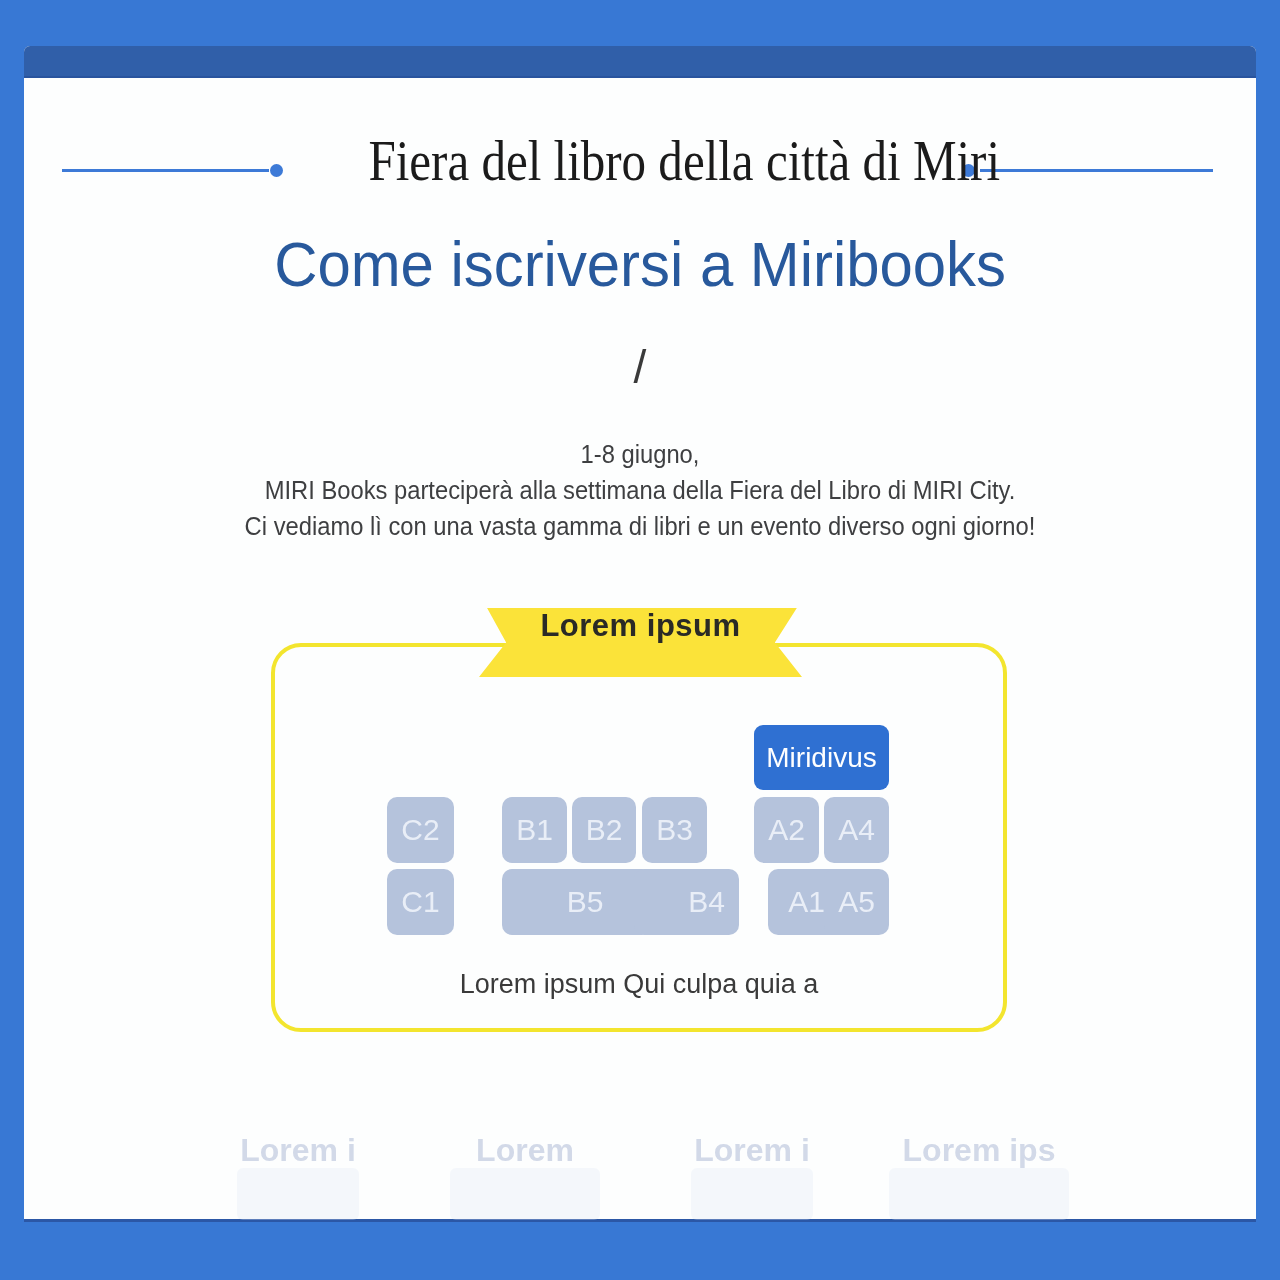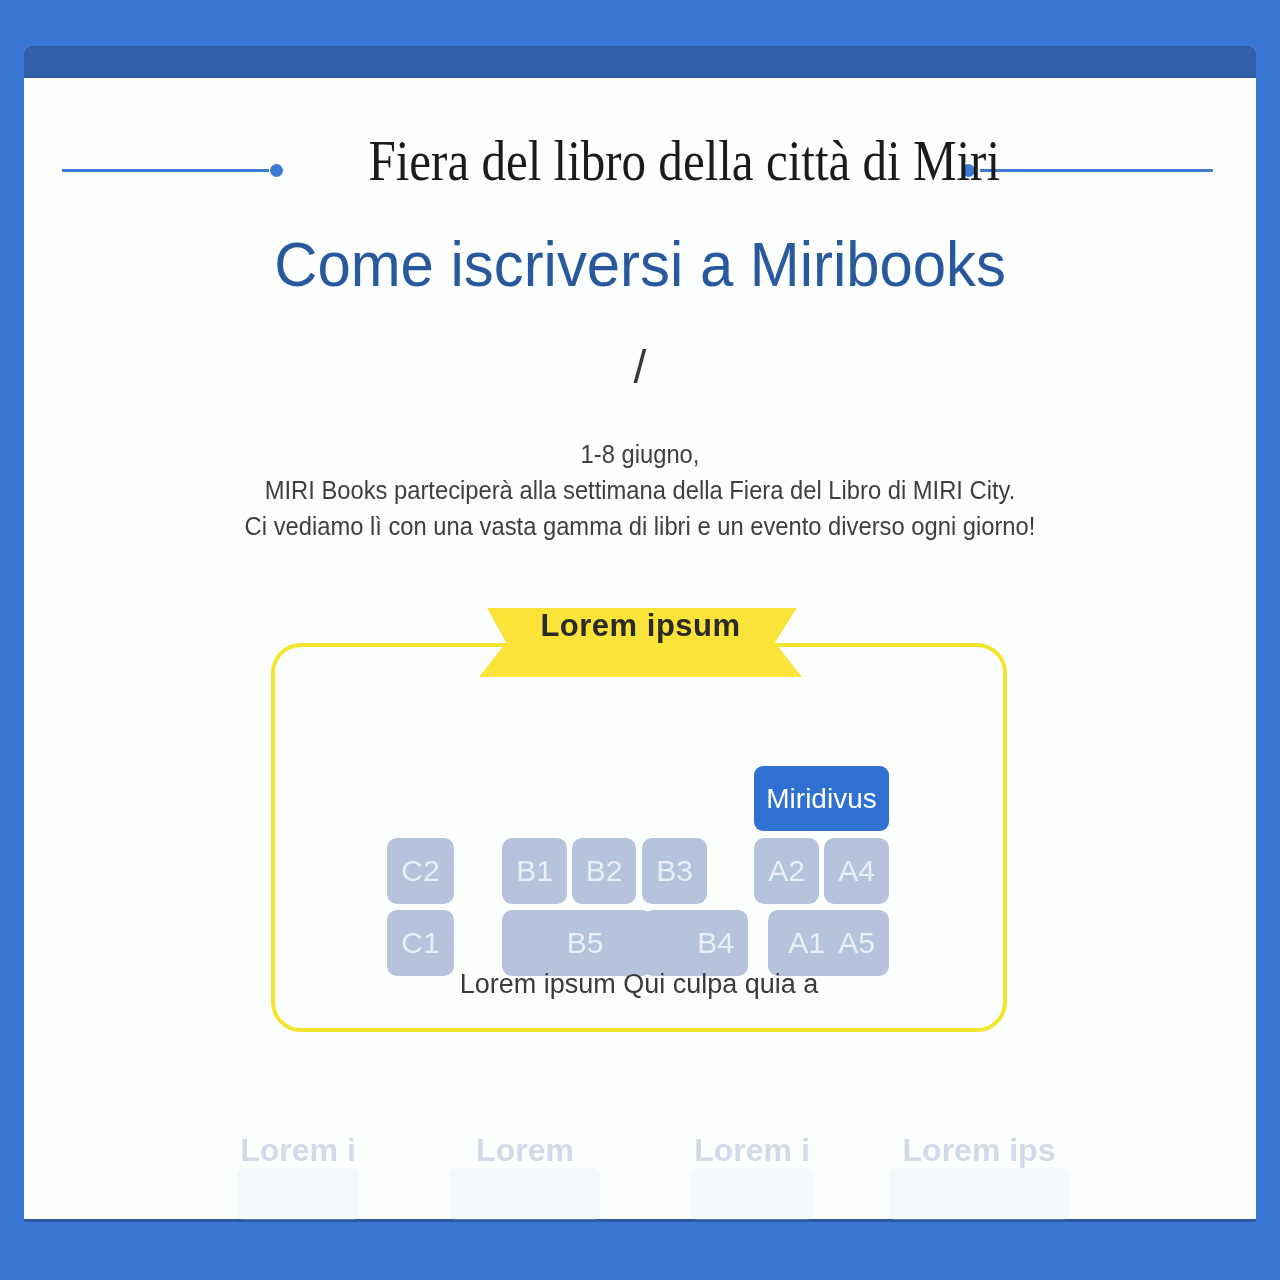--- a/index.html
+++ b/index.html
@@ -70,37 +70,37 @@
     background:#fbe339;
     clip-path:polygon(2.5% 0, 98.4% 0, 91.6% 50%, 100% 100%, 0 100%, 8.4% 50%);
     display:flex;align-items:flex-start;justify-content:center;
     z-index:3;
   }
   .ribbon-label{font-size:31px;font-weight:700;color:#2a2a26;letter-spacing:0.5px;}
   
   .booth{
     position:absolute;background:#b5c3dc;border-radius:10px;
     display:flex;align-items:center;justify-content:center;
-    color:#e9eef7;font-size:30px;font-weight:400;margin-top:41px;
+    color:#e9eef7;font-size:30px;font-weight:400;
   }
   .booth.highlight{
     background:#2f70d2;color:#ffffff;font-size:28px;border-radius:9px;
   }
   .b-mirid{left:479px;top:78px;width:135px;height:65px;}
   .row1{top:150px;height:66px;}
   .row2{top:222px;height:66px;}
   .b-c2{left:112px;width:67px;}
   .b-b1{left:227px;width:65px;}
   .b-b2{left:297px;width:64px;}
   .b-b3{left:367px;width:65px;}
   .b-a2{left:479px;width:65px;}
   .b-a4{left:549px;width:65px;}
   .b-c1{left:112px;width:67px;}
   .b-b5{left:227px;width:134px;padding-left:16px;}
-  .b-b4{left:368px;width:65px;padding-left:40px;}
+  .b-b4{left:359px;width:65px;padding-left:40px;}
   .b-a1{left:493px;width:77px;}
   .b-a5{left:549px;width:65px;}
   .map-caption{
     position:absolute;left:0;bottom:28px;width:100%;
     text-align:center;color:#3a3a3a;font-size:27px;
   }
   
   .footer-label{
     position:absolute;top:1086px;transform:translateX(-50%);
     font-size:32px;font-weight:700;color:#d2d9e8;white-space:nowrap;

